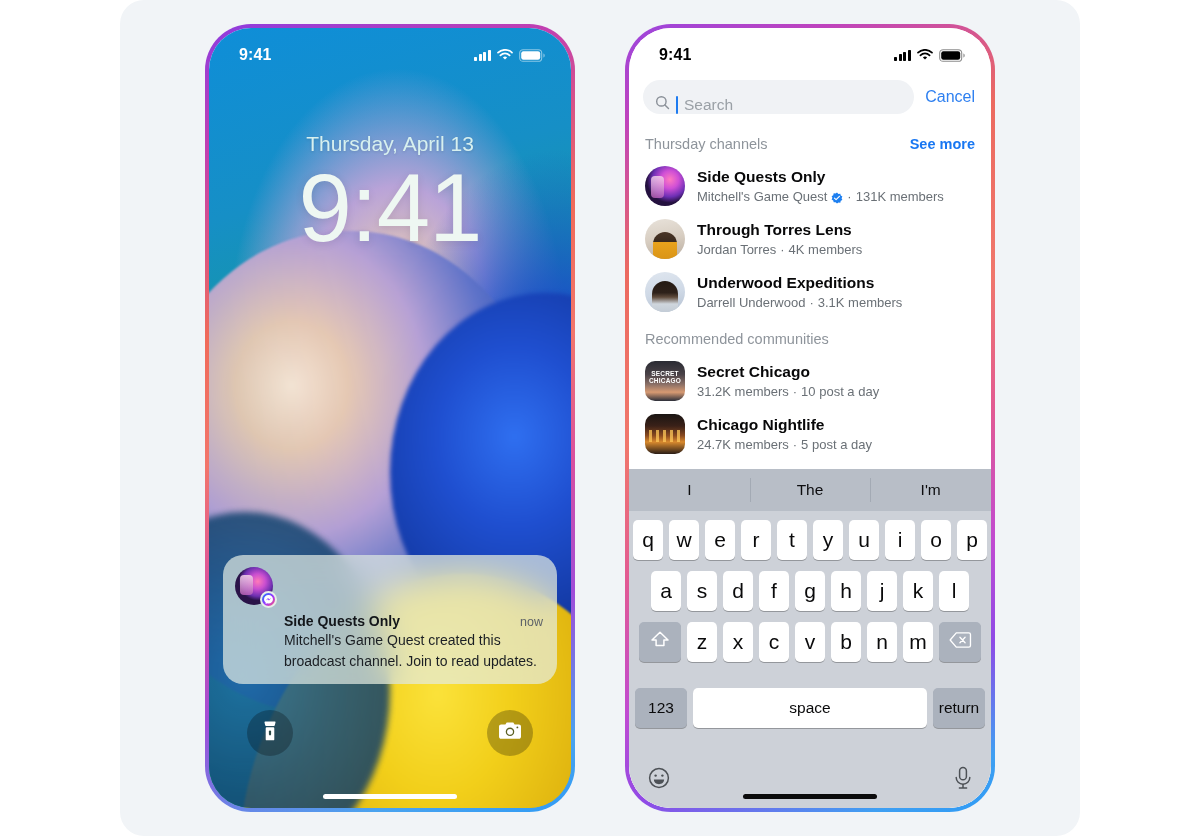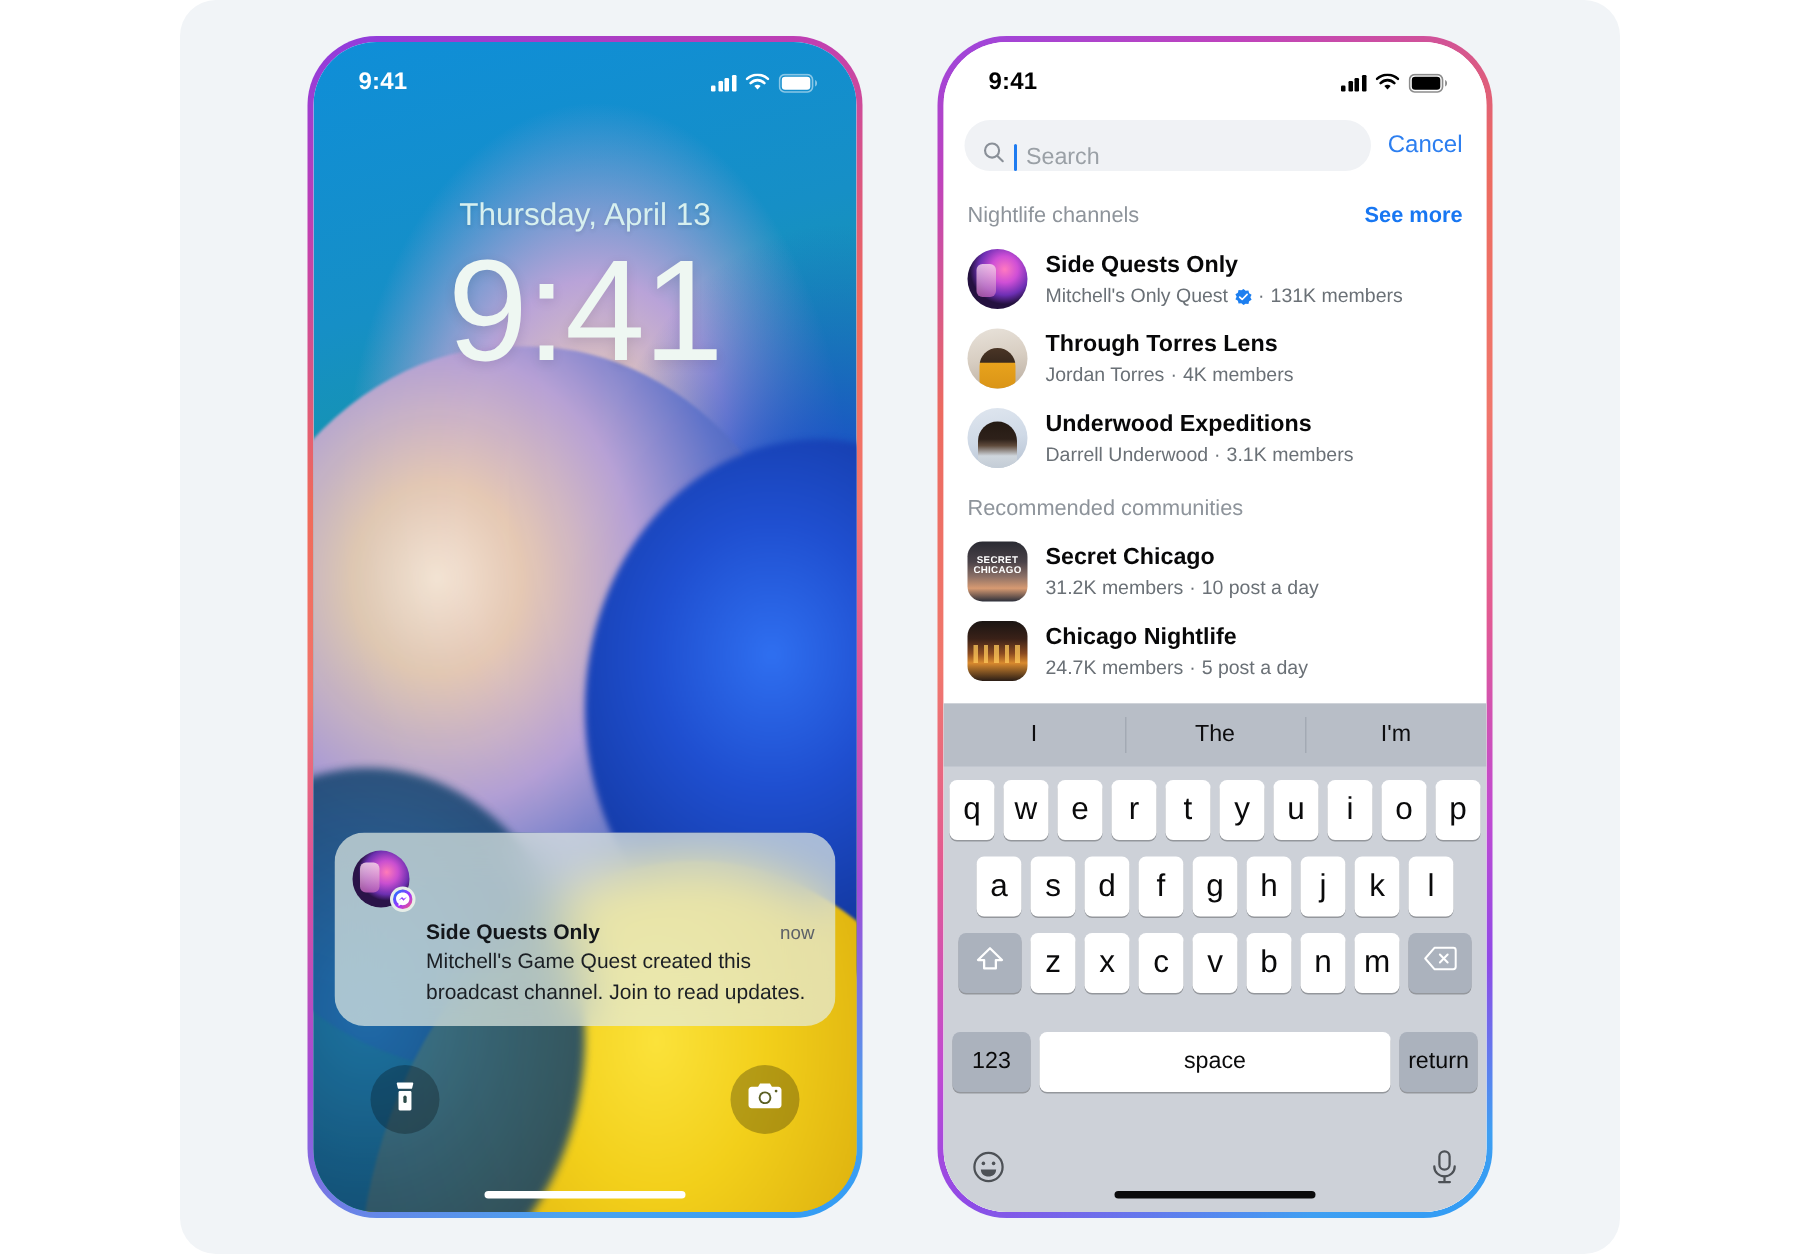--- a/index.html
+++ b/index.html
@@ -362,30 +362,30 @@
               <span class="caret"></span>
               <span class="search-ph">Search</span>
             </div>
             <span class="cancel-btn">Cancel</span>
           </div>
         </div>
 
         <div class="list-fade">
 
           <div class="sec-head">
-            <span class="sec-title">Nightlife channels</span>
+            <span class="sec-title">Thursday channels</span>
             <span class="sec-more">See more</span>
           </div>
 
           <div class="row">
             <div class="row-av av-gamer"></div>
             <div class="row-main">
               <div class="row-title">Side Quests Only</div>
               <div class="row-sub">
-                <span>Mitchell's Only Quest</span>
+                <span>Mitchell's Game Quest</span>
                 <span class="verified">
                   <svg width="12" height="12" viewBox="0 0 16 16">
                     <path d="M8 .8 9.9 2.5l2.5-.3.6 2.4 2.2 1.3-1.1 2.3 1.1 2.3-2.2 1.3-.6 2.4-2.5-.3L8 15.2l-1.9-1.7-2.5.3-.6-2.4L.8 10.1l1.1-2.3L.8 5.5l2.2-1.3.6-2.4 2.5.3L8 .8Z" fill="#1d7ff0"></path>
                     <path d="M4.6 8.1 6.8 10.2l4.4-4.5" stroke="#fff" stroke-width="1.5" fill="none" stroke-linecap="round" stroke-linejoin="round"></path>
                   </svg>
                 </span>
                 <span>·</span>
                 <span>131K members</span>
               </div>
             </div>

